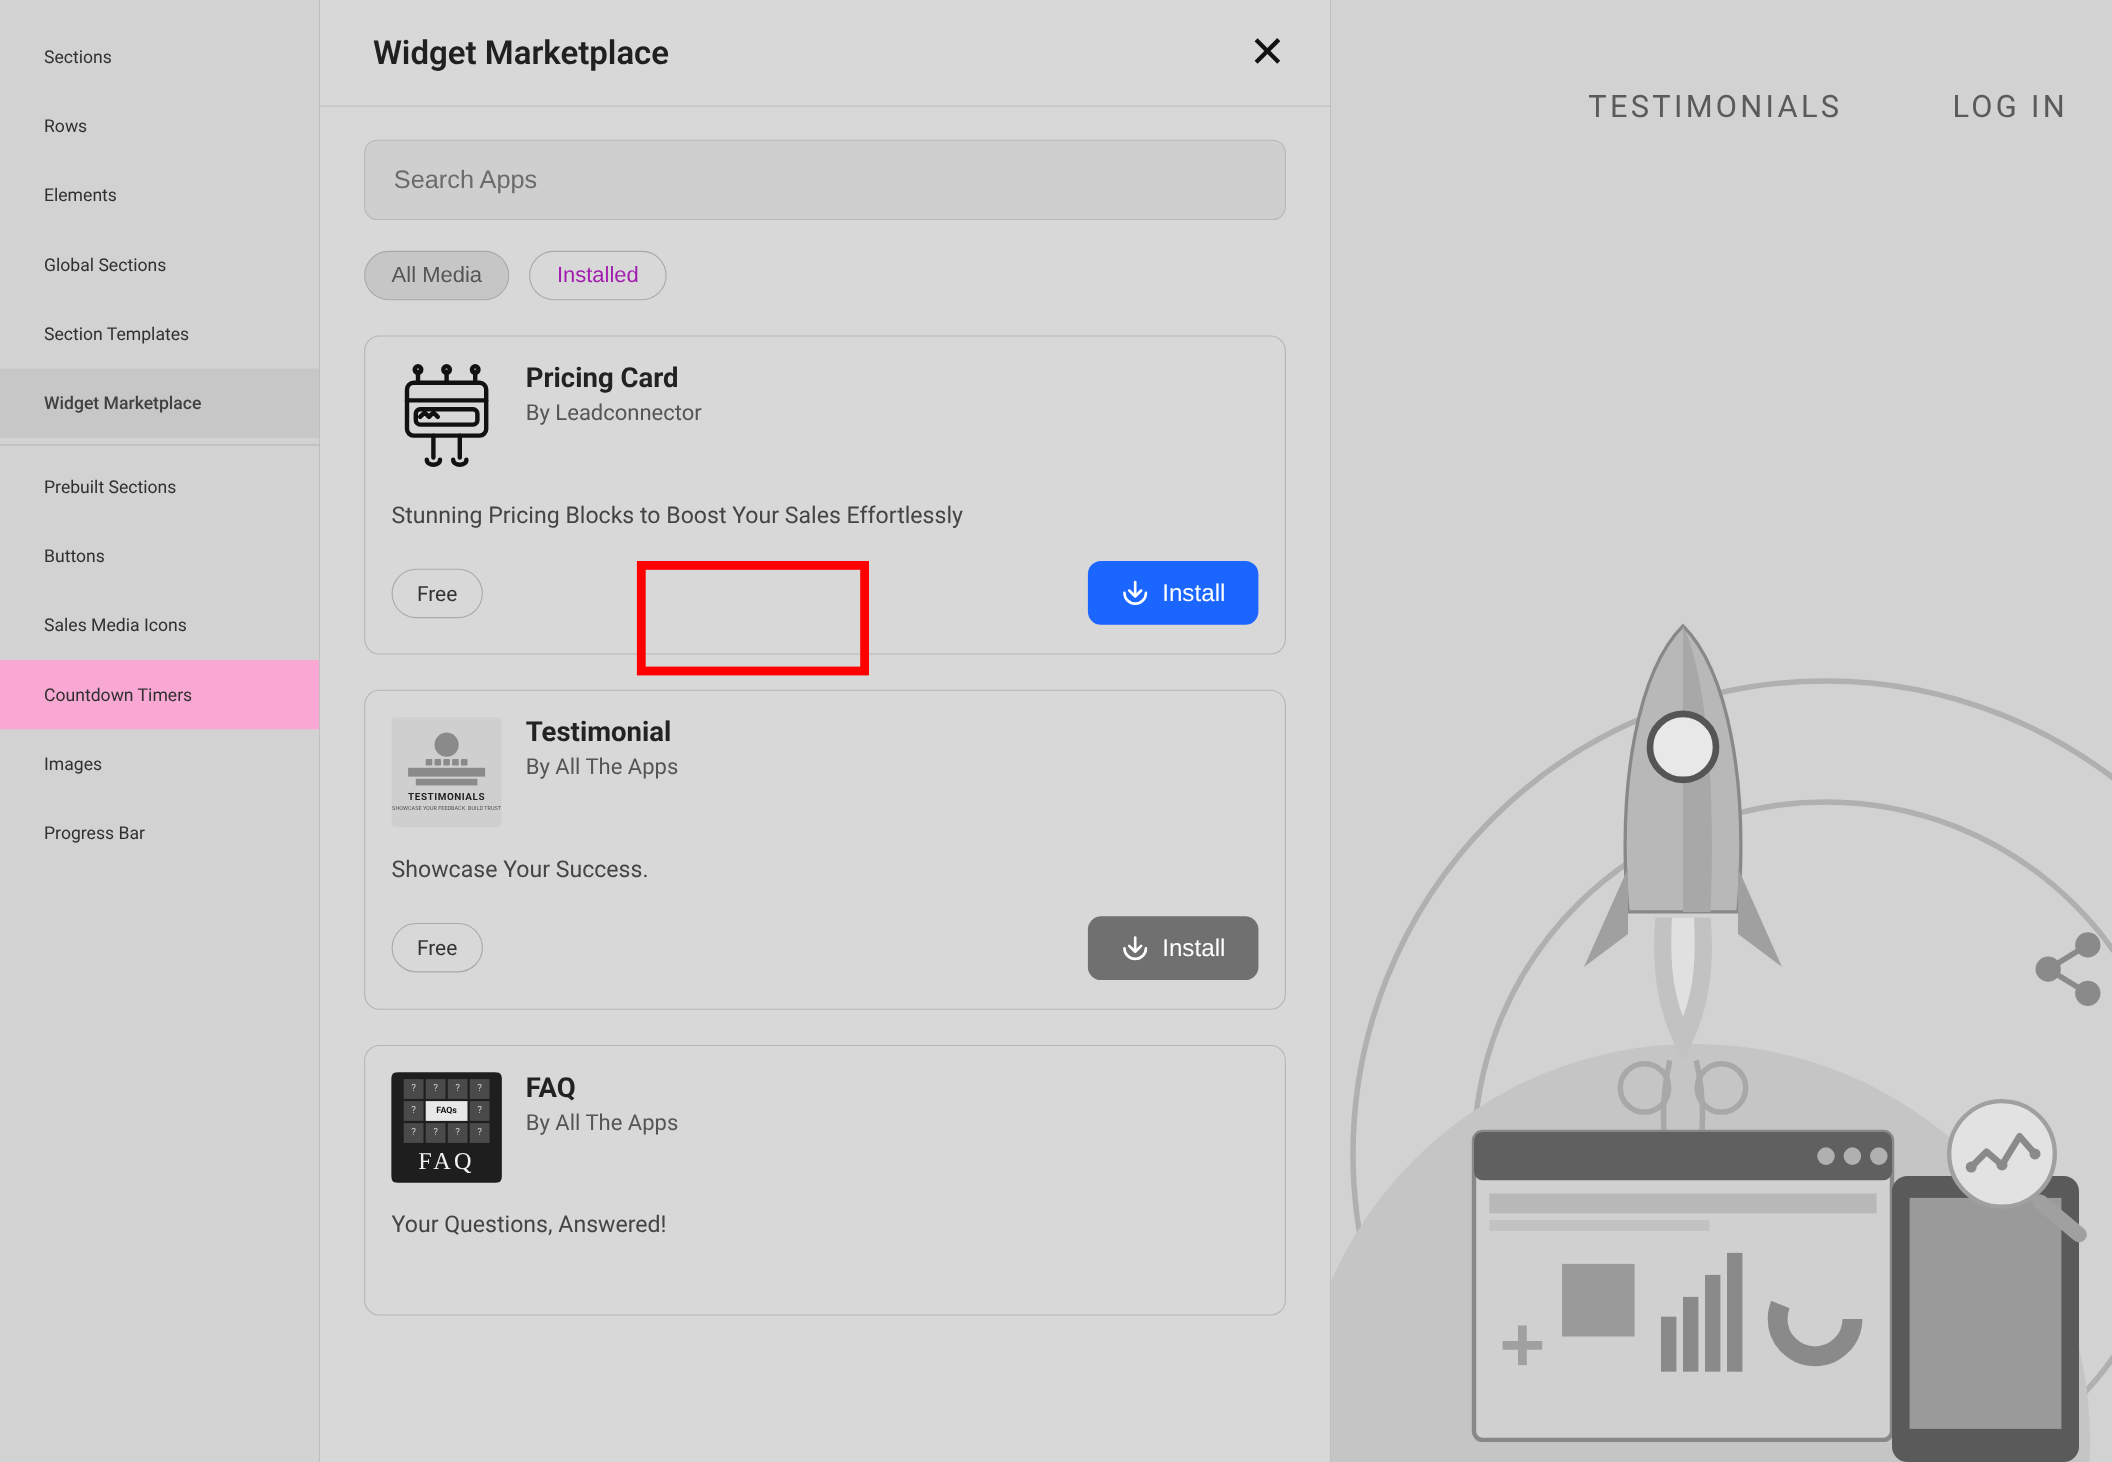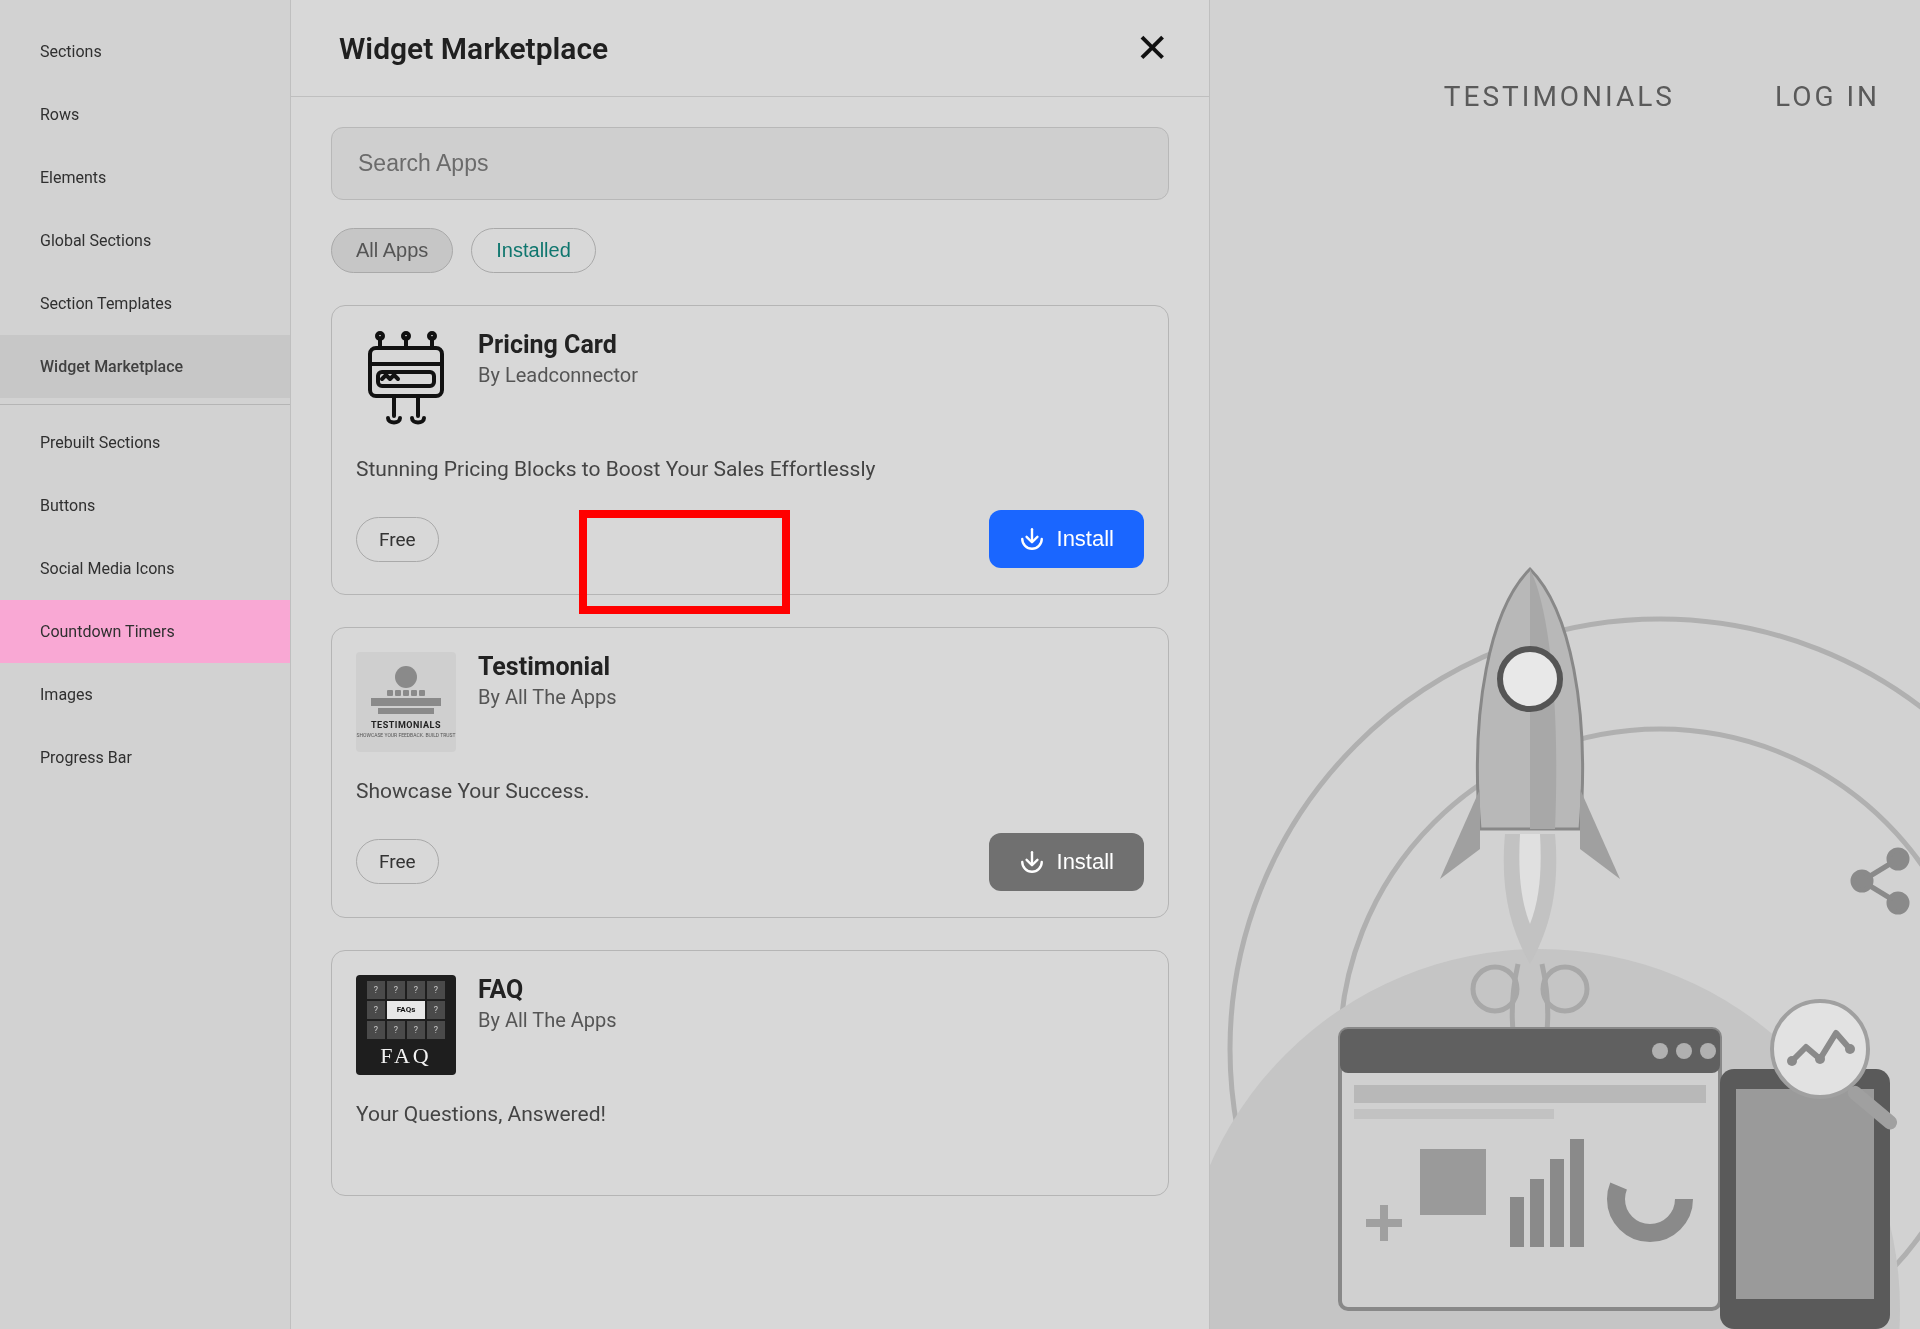--- a/index.html
+++ b/index.html
@@ -128,21 +128,21 @@
     gap: 18px;
     margin-top: 28px;
   }
   .filter-pill {
     padding: 10px 24px;
     border-radius: 40px;
     border: 1px solid #a9a9a9;
     font-size: 20px;
     cursor: pointer;
     background: transparent;
-    color: #0f766e;
+    color: #a21caf;
   }
   .filter-pill.active {
     background: #c6c6c6;
     color: #555;
   }
 
   .app-card {
     border: 1px solid #b5b5b5;
     border-radius: 14px;
     padding: 24px 24px 26px 24px;
@@ -386,37 +386,37 @@
 <div class="sidebar">
   <div class="sidebar-item">Sections</div>
   <div class="sidebar-item">Rows</div>
   <div class="sidebar-item">Elements</div>
   <div class="sidebar-item">Global Sections</div>
   <div class="sidebar-item">Section Templates</div>
   <div class="sidebar-item active">Widget Marketplace</div>
   <div class="sidebar-divider"></div>
   <div class="sidebar-item">Prebuilt Sections</div>
   <div class="sidebar-item">Buttons</div>
-  <div class="sidebar-item">Social Media Icons</div>
+  <div class="sidebar-item">Sales Media Icons</div>
   <div class="sidebar-item hovered">Countdown Timers</div>
   <div class="sidebar-item">Images</div>
   <div class="sidebar-item">Progress Bar</div>
 </div>
 
 <div class="modal">
   <div class="modal-header">
     <div class="modal-title">Widget Marketplace</div>
     <button class="close-btn">
       <span>✕</span>
     </button>
   </div>
   <div class="modal-body">
     <input class="search-input" type="text" placeholder="Search Apps" style="">
     <div class="filters">
-      <button class="filter-pill active">All Apps</button>
+      <button class="filter-pill active">All Media</button>
       <button class="filter-pill">Installed</button>
     </div>
 
     
     <div class="app-card" style="position:relative;">
       <div class="card-head">
         <div class="card-icon">
           <svg viewBox="0 0 100 100" width="100" height="100">
             <g fill="none" stroke="#111" stroke-width="4" stroke-linecap="round" stroke-linejoin="round">
               <rect x="14" y="18" width="72" height="48" rx="6"></rect>

